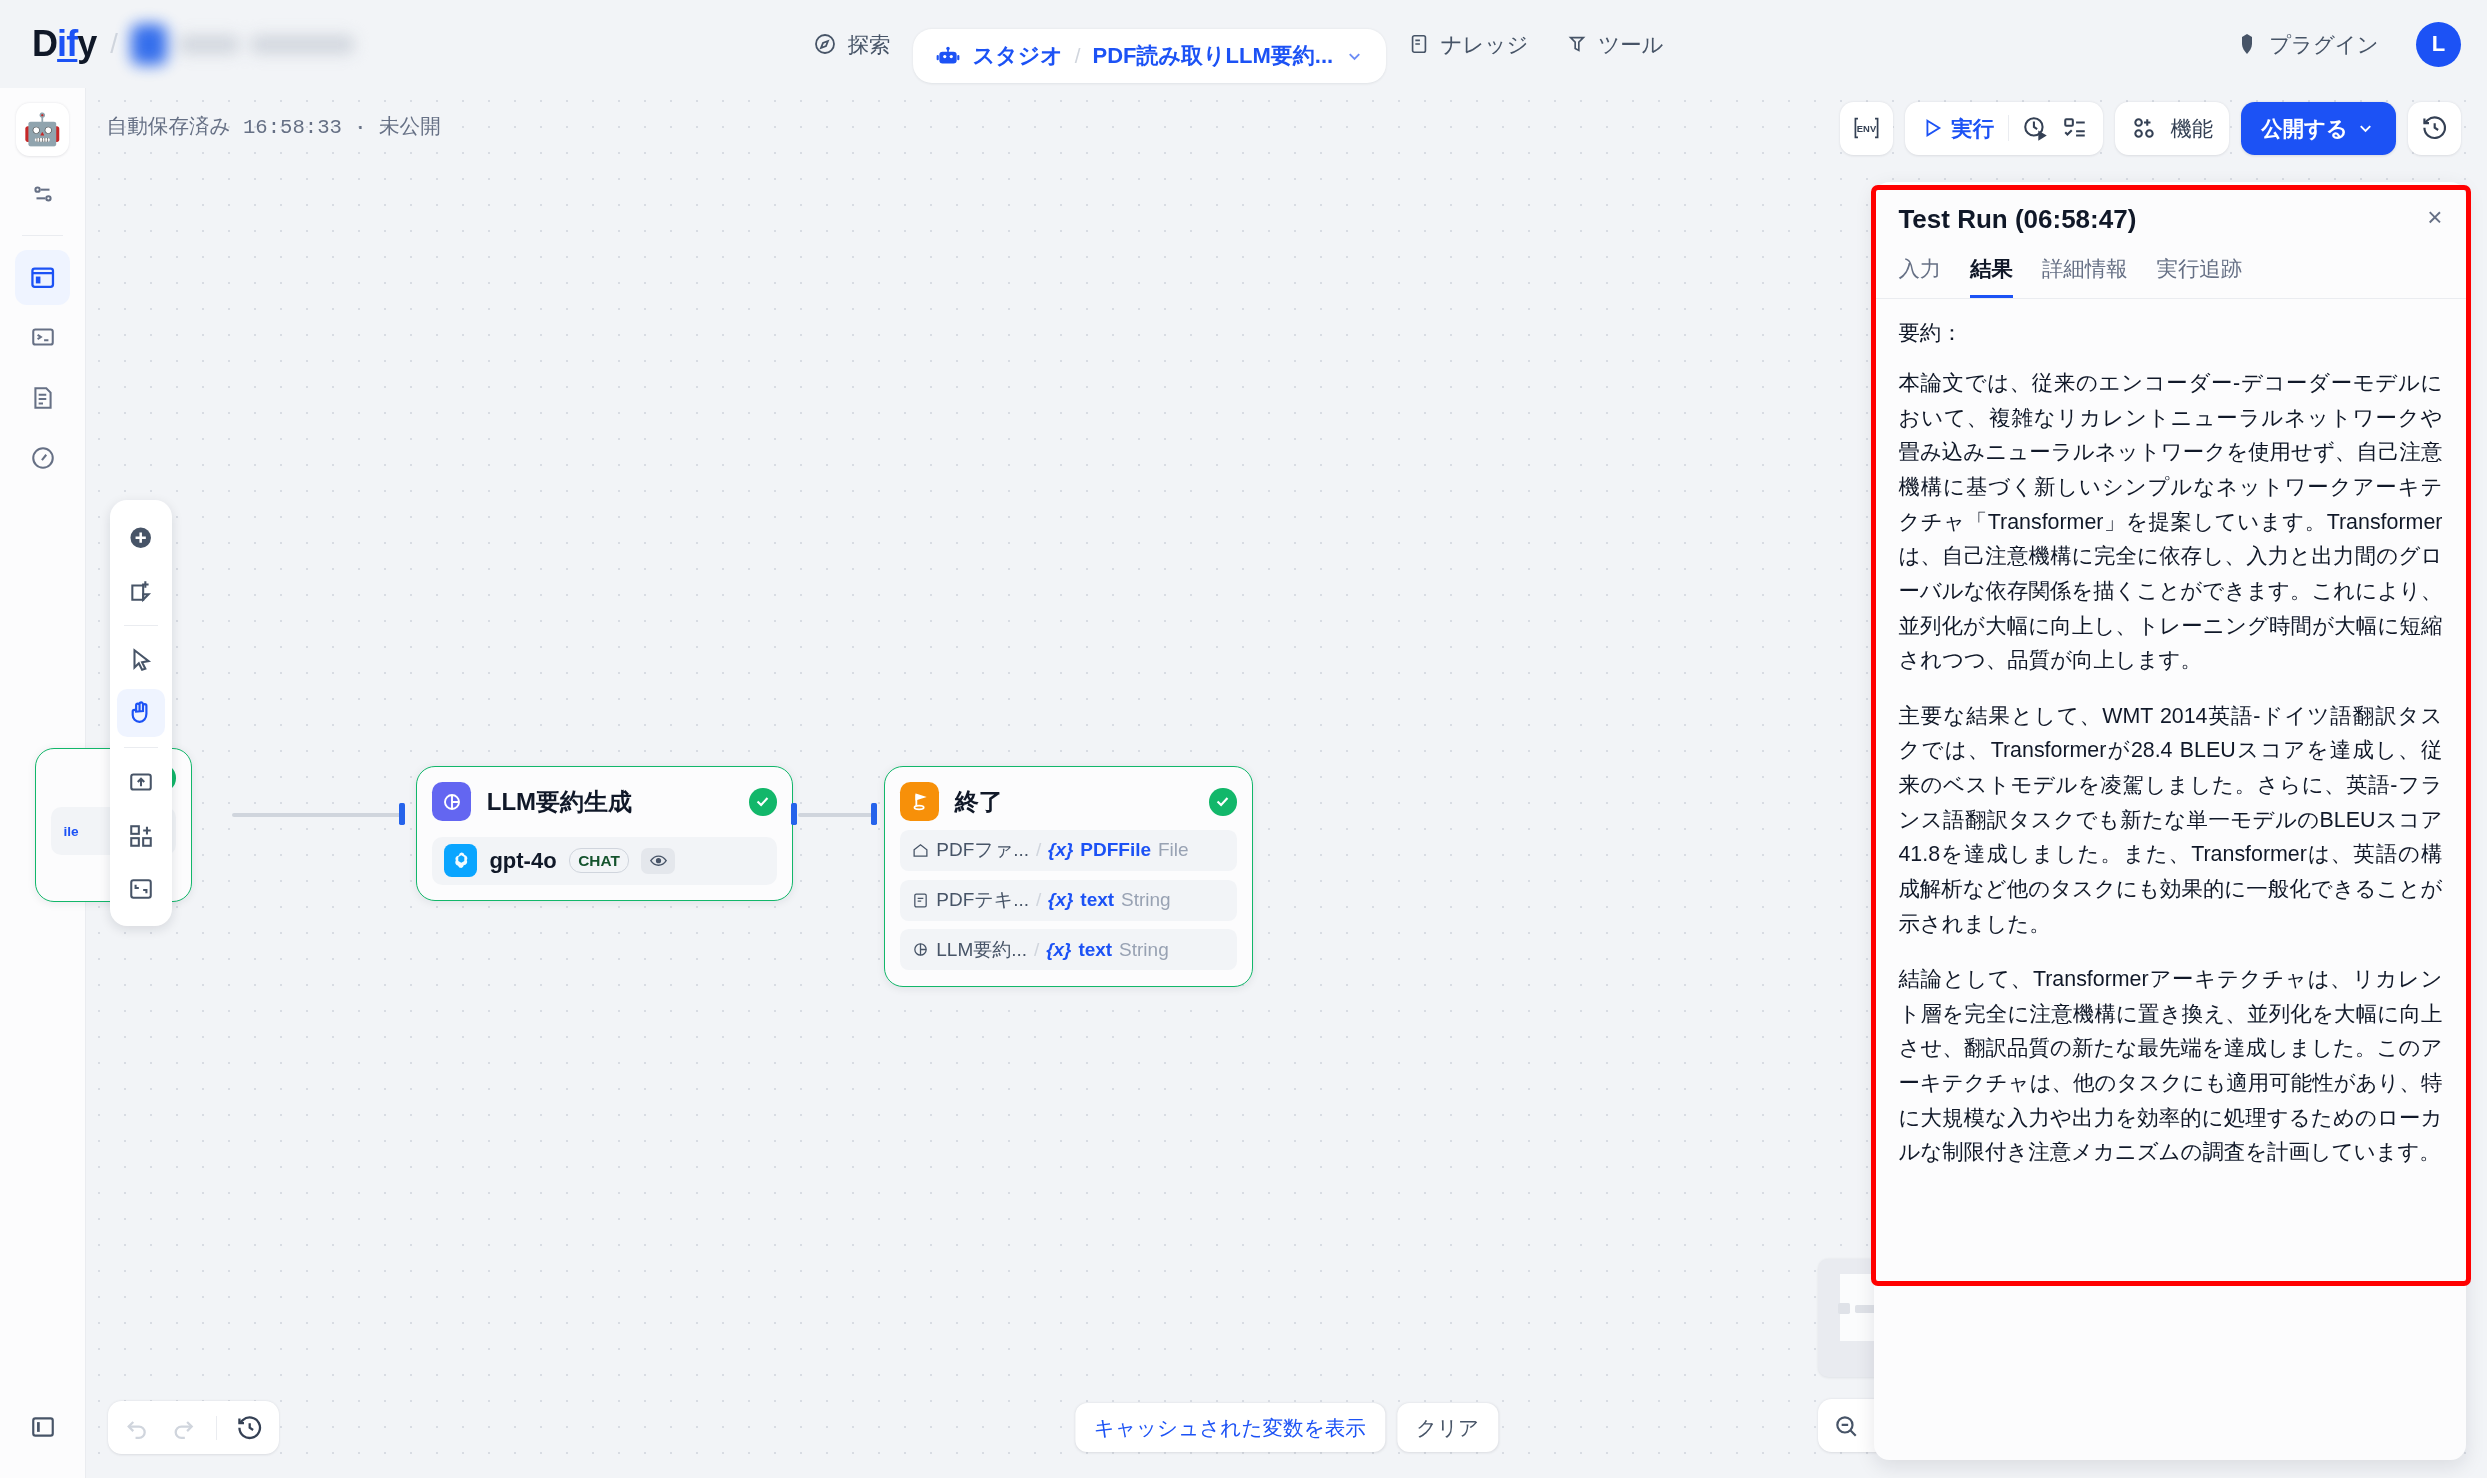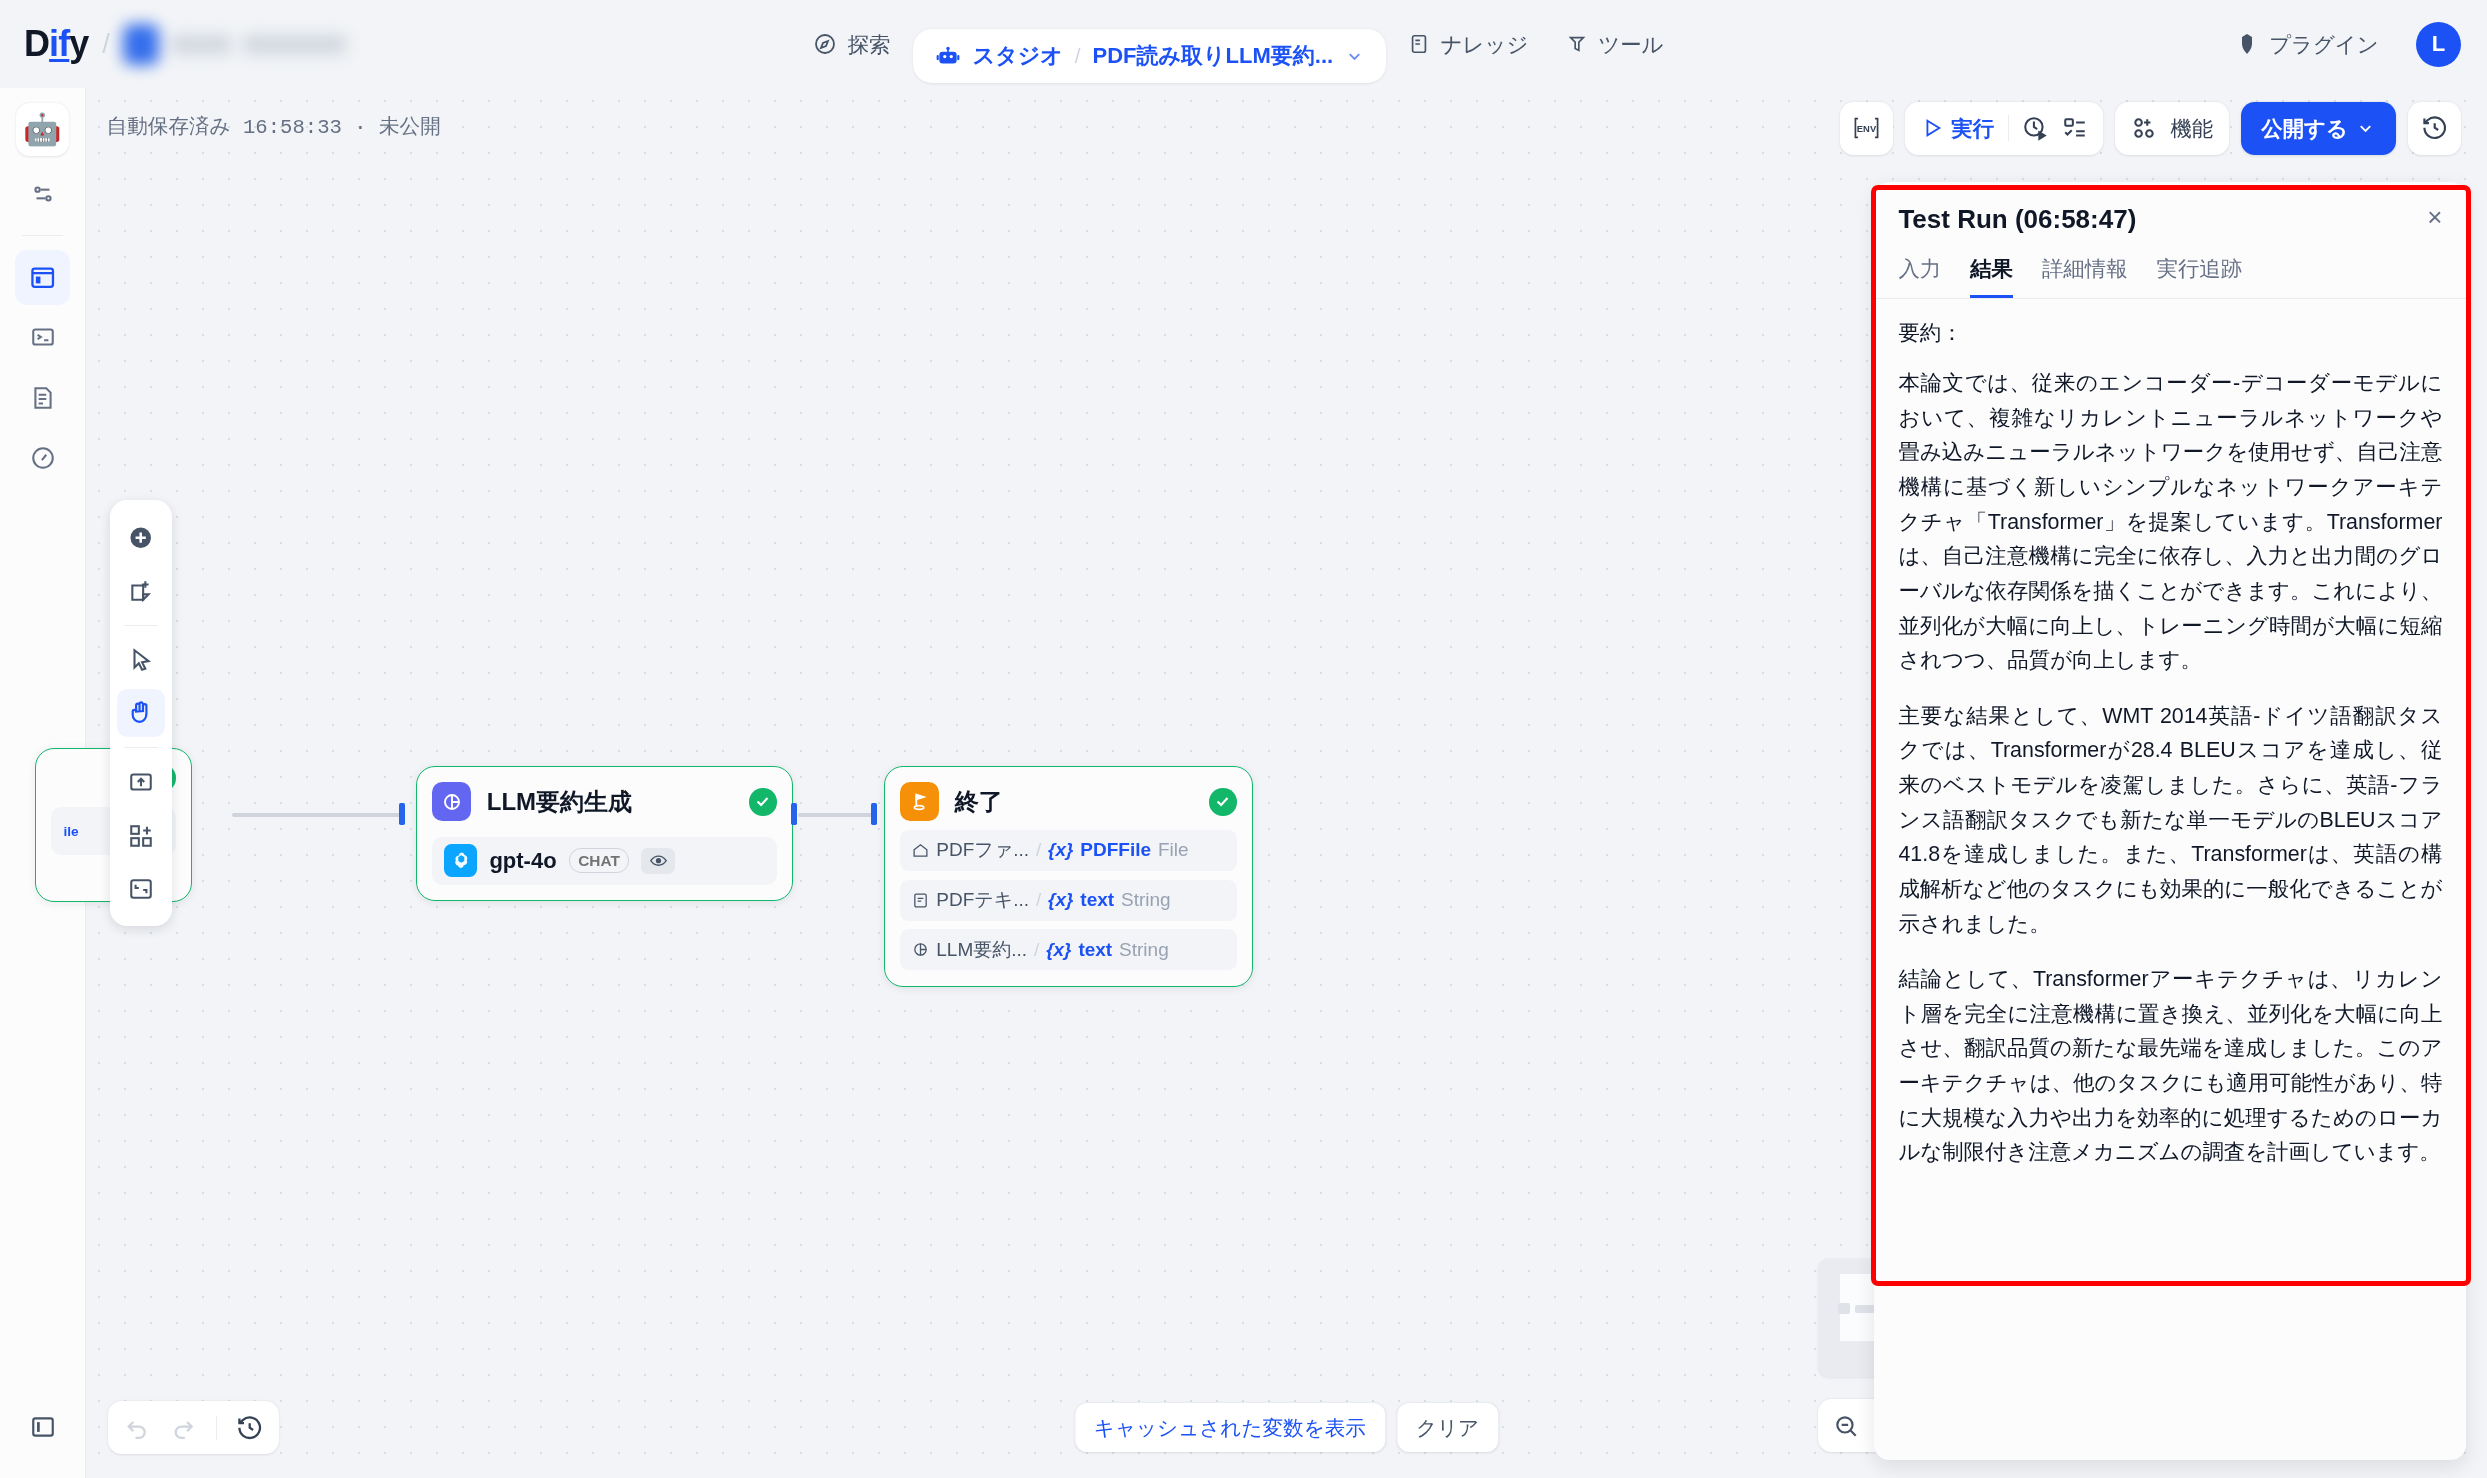--- a/index.html
+++ b/index.html
@@ -6,21 +6,21 @@
   html, body {
     width: 2487px; height: 1479px;
     font-family: "Liberation Sans", "DejaVu Sans", sans-serif;
     background: #f2f4f7; overflow: hidden;
   }
   #app { position: relative; width: 2487px; height: 1479px; }
 
   
   .topnav {
     position: absolute; top: 0; left: 0; width: 2487px; height: 88px;
-    display: flex; align-items: center; background: #f2f4f7;
+    display: flex; align-items: center; background: #f2f4f7; padding-left: 8px;
   }
   .brand { display: flex; align-items: center; padding-left: 24px; gap: 13.7px; }
   .logo-text { font-size: 36px; font-weight: 700; letter-spacing: -0.9px; color: #101828; }
   .logo-text .blue { color: #1c52f5; text-decoration: underline; text-decoration-thickness: 3.4px; text-underline-offset: 2.6px; }
   .brand-slash { color: #d0d5dd; font-size: 27.4px; font-weight: 300; }
   .workspace-chip {
     display: flex; align-items: center; gap: 12px;
     filter: blur(7.7px); opacity: .92;
   }
   .ws-dot { width: 36px; height: 41px; border-radius: 8.6px; background: #2563eb; }
@@ -107,21 +107,21 @@
   .node-head { display: flex; align-items: center; gap: 15.4px; }
   .node-icon { width: 39px; height: 39px; border-radius: 10.3px; display: flex; align-items: center; justify-content: center; }
   .node-title { font-size: 24px; font-weight: 700; color: #101828; flex: 1; }
   .check { width: 27.4px; height: 27.4px; border-radius: 50%; background: #12b76a; display: flex; align-items: center; justify-content: center; }
   .node-model {
     margin-top: 15.4px; background: #f2f4f7; border-radius: 10.3px; height: 48px;
     display: flex; align-items: center; gap: 12px; padding: 0 12px;
   }
   .oai { width: 33px; height: 33px; border-radius: 7.7px; background: #0aa5ff; display: flex; align-items: center; justify-content: center; color: #fff; font-size: 20.6px; }
   .model-name { font-size: 22px; font-weight: 600; color: #101828; }
-  .chat-badge { border: 0.9px solid #d0d5dd; border-radius: 12px; padding: 2.6px 8.6px; font-size: 15.4px; color: #737373; font-weight: 600; text-align: center; }
+  .chat-badge { border: 0.9px solid #d0d5dd; border-radius: 12px; padding: 2.6px 8.6px; font-size: 15.4px; color: #14532d; font-weight: 600; text-align: center; }
   .eye-badge { width: 34px; height: 26px; border-radius: 6.9px; background: #e4e7ec; display: flex; align-items: center; justify-content: center; }
   .var-row {
     margin-top: 8.6px; background: #f2f4f7; border-radius: 8.6px; height: 41px;
     display: flex; align-items: center; gap: 6.9px; padding: 0 12px; font-size: 19px; color: #475467; white-space: nowrap;
   }
   .var-row .slash { color: #d0d5dd; }
   .var-x { color: #1c52f5; font-weight: 700; font-style: italic; }
   .var-name { color: #1c52f5; font-weight: 700; }
   .var-type { color: #98a2b3; }
   .edge { position: absolute; height: 4.3px; background: #d0d5dd; border-radius: 2.6px; }

